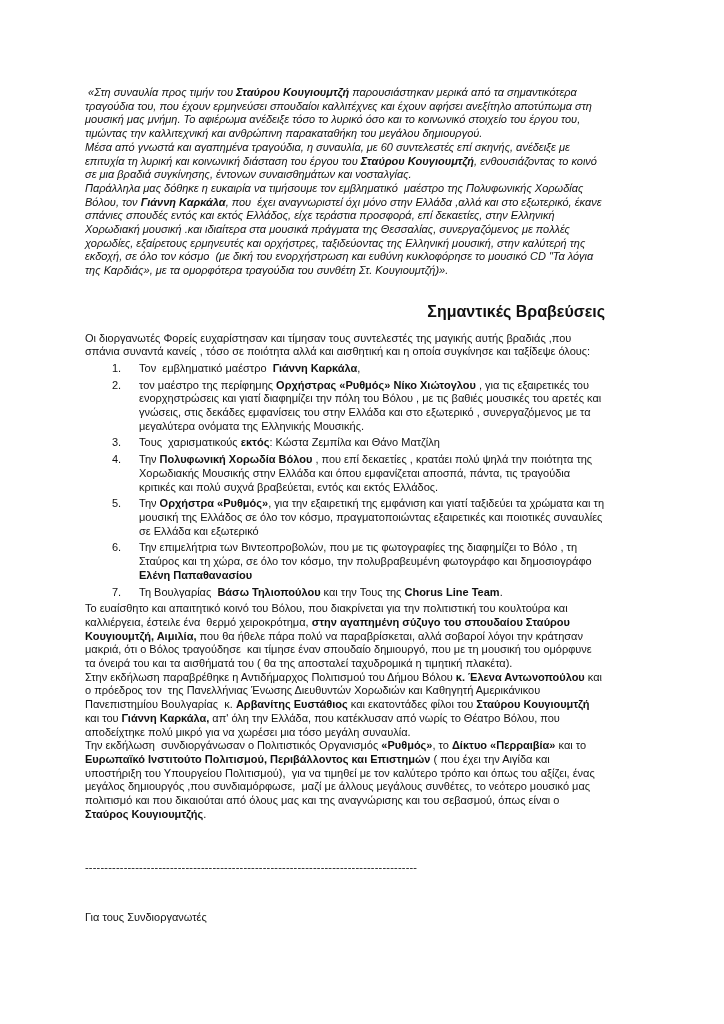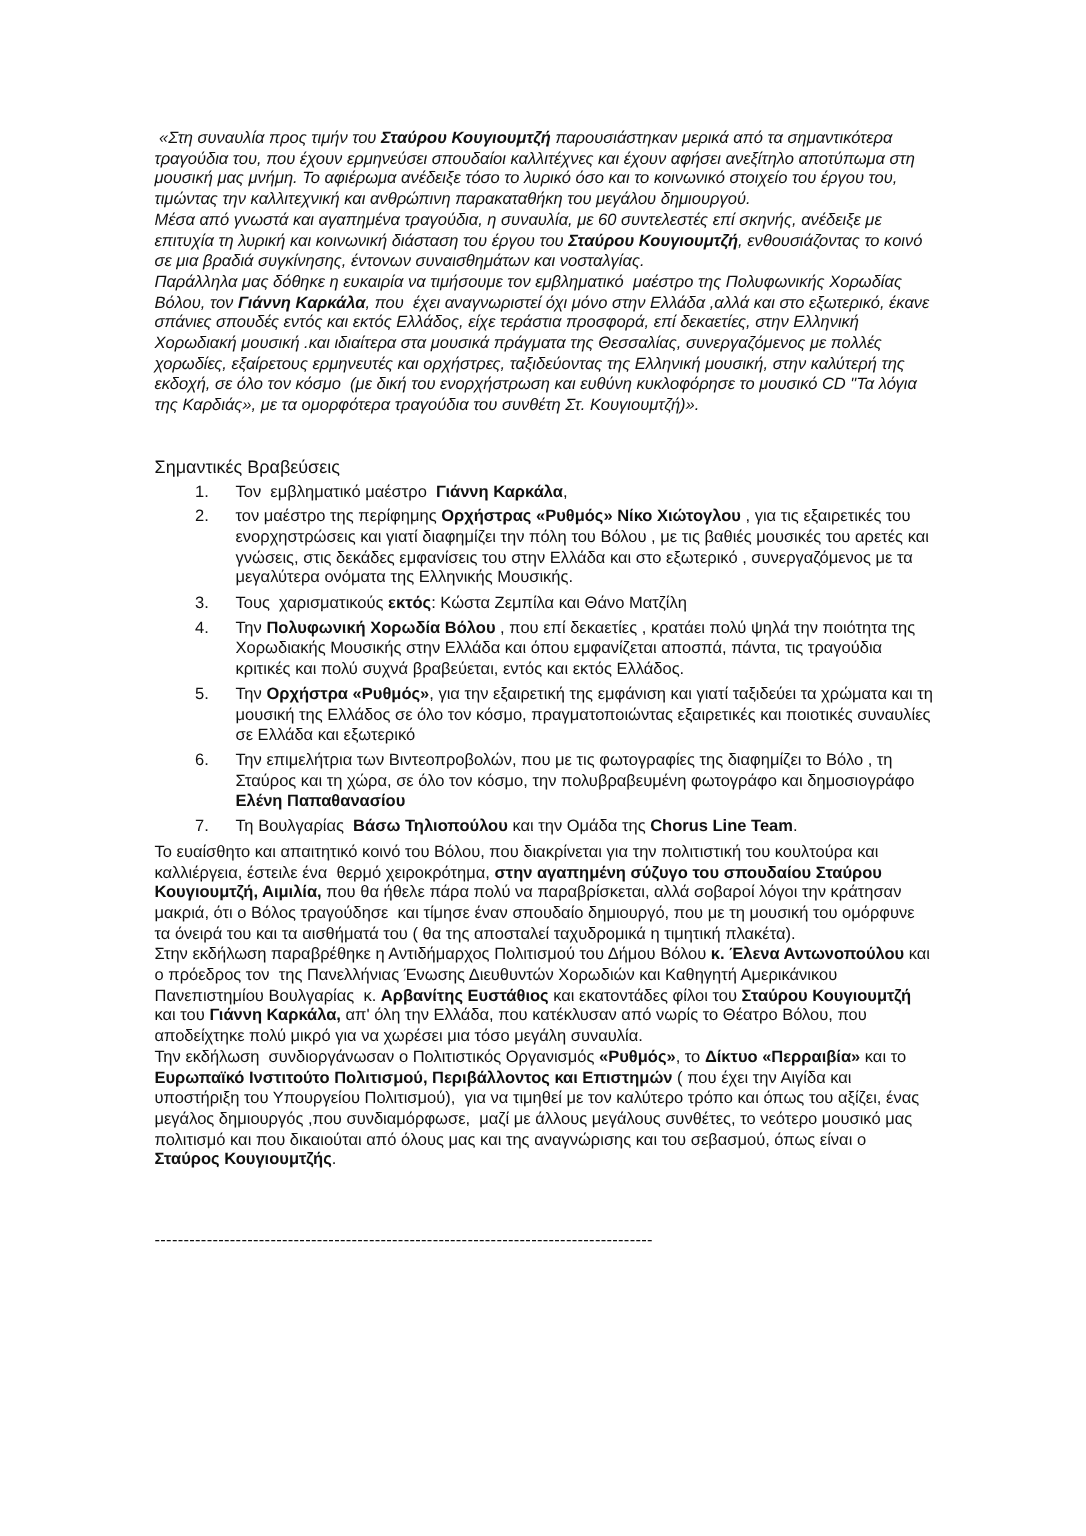--- a/index.html
+++ b/index.html
@@ -11,37 +11,38 @@
     overflow:hidden;
   }
   .page {
     position:relative;
     width:724px; height:1024px;
     background:#ffffff;
     overflow:hidden;
   }
   .content {
     position:absolute;
-    left:103px; top:86px;
+    left:85px; top:86px;
     width:520px;
     font-size:11px;
     line-height:13.7px;
   }
   .para {
     margin:0;
     white-space:pre-wrap;
   }
   .italic { font-style:italic; }
   .b { font-weight:bold; }
   .heading {
-    font-weight:normal;
-    font-size:12px;
+    font-weight:bold;
+    font-size:16px;
     line-height:13.7px;
     margin-top:27px;
     white-space:pre-wrap;
+    text-align:right;
   }
   .awards-intro { margin-top:13px; }
   .awards-list { margin-top:3px; }
   .list-item {
     position:relative;
     padding-left:54px;
     margin-bottom:3px;
     white-space:pre-wrap;
   }
   .list-item .num {
@@ -65,34 +66,36 @@
   <div class="content">
 
     <div>
         <p class="para italic"><span> «Στη συναυλία προς τιμήν του </span><span class="b">Σταύρου Κουγιουμτζή</span><span> παρουσιάστηκαν μερικά από τα σημαντικότερα τραγούδια του, που έχουν ερμηνεύσει σπουδαίοι καλλιτέχνες και έχουν αφήσει ανεξίτηλο αποτύπωμα στη μουσική μας μνήμη. Το αφιέρωμα ανέδειξε τόσο το λυρικό όσο και το κοινωνικό στοιχείο του έργου του, τιμώντας την καλλιτεχνική και ανθρώπινη παρακαταθήκη του μεγάλου δημιουργού.</span></p>
         <p class="para italic"><span>Μέσα από γνωστά και αγαπημένα τραγούδια, η συναυλία, με 60 συντελεστές επί σκηνής, ανέδειξε με επιτυχία τη λυρική και κοινωνική διάσταση του έργου του </span><span class="b">Σταύρου Κουγιουμτζή</span><span>, ενθουσιάζοντας το κοινό σε μια βραδιά συγκίνησης, έντονων συναισθημάτων και νοσταλγίας.</span></p>
         <p class="para italic"><span>Παράλληλα μας δόθηκε η ευκαιρία να τιμήσουμε τον εμβληματικό  μαέστρο της Πολυφωνικής Χορωδίας Βόλου, τον </span><span class="b">Γιάννη Καρκάλα</span><span>, που  έχει αναγνωριστεί όχι μόνο στην Ελλάδα ,αλλά και στο εξωτερικό, έκανε  σπάνιες σπουδές εντός και εκτός Ελλάδος, είχε τεράστια προσφορά, επί δεκαετίες, στην Ελληνική Χορωδιακή μουσική .και ιδιαίτερα στα μουσικά πράγματα της Θεσσαλίας, συνεργαζόμενος με πολλές χορωδίες, εξαίρετους ερμηνευτές και ορχήστρες, ταξιδεύοντας της Ελληνική μουσική, στην καλύτερή της εκδοχή, σε όλο τον κόσμο  (με δική του ενορχήστρωση και ευθύνη κυκλοφόρησε το μουσικό CD "Τα λόγια της Καρδιάς», με τα ομορφότερα τραγούδια του συνθέτη Στ. Κουγιουμτζή)».</span></p>
       </div>
 
     <div class="heading">Σημαντικές Βραβεύσεις</div>
 
+    <p class="para awards-intro"><span>Οι διοργανωτές Φορείς ευχαρίστησαν και τίμησαν τους συντελεστές της μαγικής αυτής βραδιάς ,που σπάνια συναντά κανείς , τόσο σε ποιότητα αλλά και αισθητική και η οποία συγκίνησε και ταξίδεψε όλους:</span></p>
 
     <div class="awards-list">
         <p class="para list-item"><span class="num">1.</span><span>Τον  εμβληματικό μαέστρο  </span><span class="b">Γιάννη Καρκάλα</span><span>,</span></p>
         <p class="para list-item"><span class="num">2.</span><span>τον μαέστρο της περίφημης </span><span class="b">Ορχήστρας «Ρυθμός» Νίκο Χιώτογλου</span><span> , για τις εξαιρετικές του ενορχηστρώσεις και γιατί διαφημίζει την πόλη του Βόλου , με τις βαθιές μουσικές του αρετές και γνώσεις, στις δεκάδες εμφανίσεις του στην Ελλάδα και στο εξωτερικό , συνεργαζόμενος με τα μεγαλύτερα ονόματα της Ελληνικής Μουσικής.</span></p>
         <p class="para list-item"><span class="num">3.</span><span>Τους  χαρισματικούς </span><span class="b">εκτός</span><span>: Κώστα Ζεμπίλα και Θάνο Ματζίλη</span></p>
         <p class="para list-item"><span class="num">4.</span><span>Την </span><span class="b">Πολυφωνική Χορωδία Βόλου</span><span> , που επί δεκαετίες , κρατάει πολύ ψηλά την ποιότητα της Χορωδιακής Μουσικής στην Ελλάδα και όπου εμφανίζεται αποσπά, πάντα, τις τραγούδια κριτικές και πολύ συχνά βραβεύεται, εντός και εκτός Ελλάδος.</span></p>
         <p class="para list-item"><span class="num">5.</span><span>Την </span><span class="b">Ορχήστρα «Ρυθμός»</span><span>, για την εξαιρετική της εμφάνιση και γιατί ταξιδεύει τα χρώματα και τη μουσική της Ελλάδος σε όλο τον κόσμο, πραγματοποιώντας εξαιρετικές και ποιοτικές συναυλίες σε Ελλάδα και εξωτερικό</span></p>
         <p class="para list-item"><span class="num">6.</span><span>Την επιμελήτρια των Βιντεοπροβολών, που με τις φωτογραφίες της διαφημίζει το Βόλο , τη Σταύρος και τη χώρα, σε όλο τον κόσμο, την πολυβραβευμένη φωτογράφο και δημοσιογράφο </span><span class="b">Ελένη Παπαθανασίου</span></p>
-        <p class="para list-item"><span class="num">7.</span><span>Τη Βουλγαρίας  </span><span class="b">Βάσω Τηλιοπούλου</span><span> και την Ομάδα της </span><span class="b">Chorus Line Team</span><span>.</span></p>
+        <p class="para list-item"><span class="num">7.</span><span>Τη Βουλγαρίας  </span><span class="b">Βάσω Τηλιοπούλου</span><span> και την Τους της </span><span class="b">Chorus Line Team</span><span>.</span></p>
       </div>
 
     <div class="closing-block">
         <p class="para"><span>Το ευαίσθητο και απαιτητικό κοινό του Βόλου, που διακρίνεται για την πολιτιστική του κουλτούρα και καλλιέργεια, έστειλε ένα  θερμό χειροκρότημα, </span><span class="b">στην αγαπημένη σύζυγο του σπουδαίου Σταύρου Κουγιουμτζή, Αιμιλία,</span><span> που θα ήθελε πάρα πολύ να παραβρίσκεται, αλλά σοβαροί λόγοι την κράτησαν μακριά, ότι ο Βόλος τραγούδησε  και τίμησε έναν σπουδαίο δημιουργό, που με τη μουσική του ομόρφυνε τα όνειρά του και τα αισθήματά του ( θα της αποσταλεί ταχυδρομικά η τιμητική πλακέτα).</span></p>
         <p class="para"><span>Στην εκδήλωση παραβρέθηκε η Αντιδήμαρχος Πολιτισμού του Δήμου Βόλου </span><span class="b">κ. Έλενα Αντωνοπούλου</span><span> και ο πρόεδρος τον  της Πανελλήνιας Ένωσης Διευθυντών Χορωδιών και Καθηγητή Αμερικάνικου Πανεπιστημίου Βουλγαρίας  κ. </span><span class="b">Αρβανίτης Ευστάθιος</span><span> και εκατοντάδες φίλοι του </span><span class="b">Σταύρου Κουγιουμτζή</span><span> και του </span><span class="b">Γιάννη Καρκάλα,</span><span> απ' όλη την Ελλάδα, που κατέκλυσαν από νωρίς το Θέατρο Βόλου, που αποδείχτηκε πολύ μικρό για να χωρέσει μια τόσο μεγάλη συναυλία.</span></p>
         <p class="para"><span>Την εκδήλωση  συνδιοργάνωσαν ο Πολιτιστικός Οργανισμός </span><span class="b">«Ρυθμός»</span><span>, το </span><span class="b">Δίκτυο «Περραιβία»</span><span> και το </span><span class="b">Ευρωπαϊκό Ινστιτούτο Πολιτισμού, Περιβάλλοντος και Επιστημών</span><span> ( που έχει την Αιγίδα και υποστήριξη του Υπουργείου Πολιτισμού),  για να τιμηθεί με τον καλύτερο τρόπο και όπως του αξίζει, ένας μεγάλος δημιουργός ,που συνδιαμόρφωσε,  μαζί με άλλους μεγάλους συνθέτες, το νεότερο μουσικό μας πολιτισμό και που δικαιούται από όλους μας και της αναγνώρισης και του σεβασμού, όπως είναι ο </span><span class="b">Σταύρος Κουγιουμτζής</span><span>.</span></p>
       </div>
 
     <div class="separator">--------------------------------------------------------------------------------------</div>
 
+    <p class="para signature">Για τους Συνδιοργανωτές</p>
 
   </div>
 </div>
 
 </body></html>

